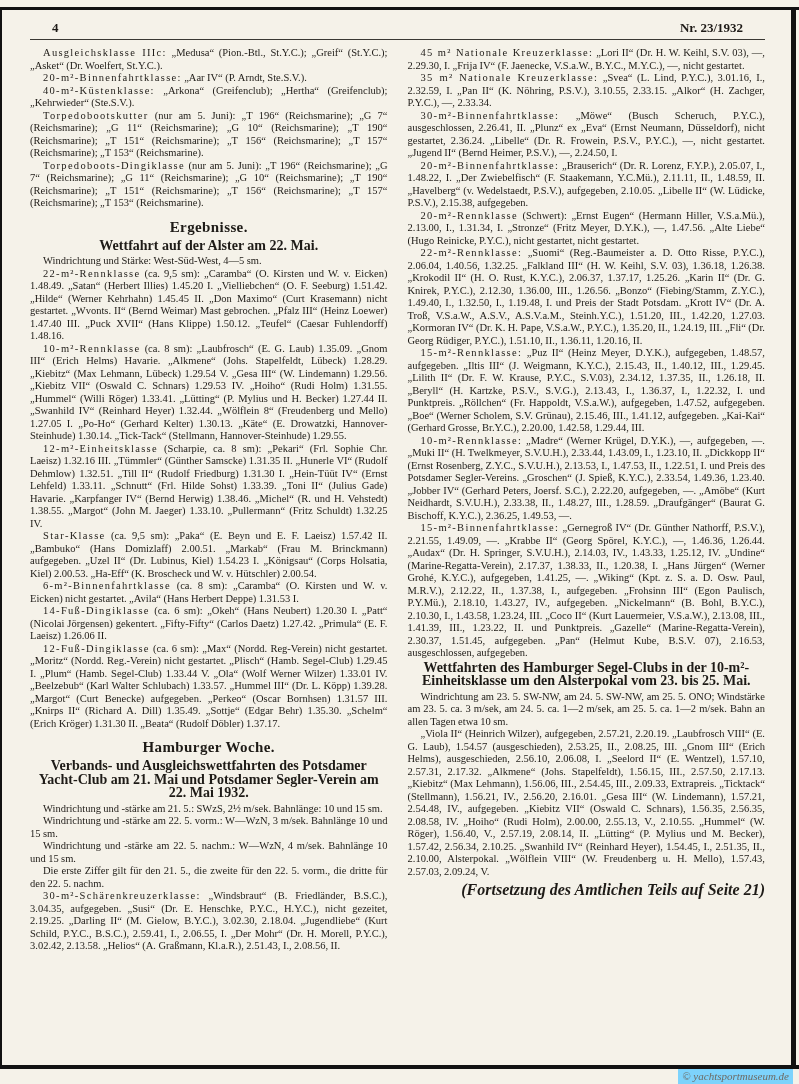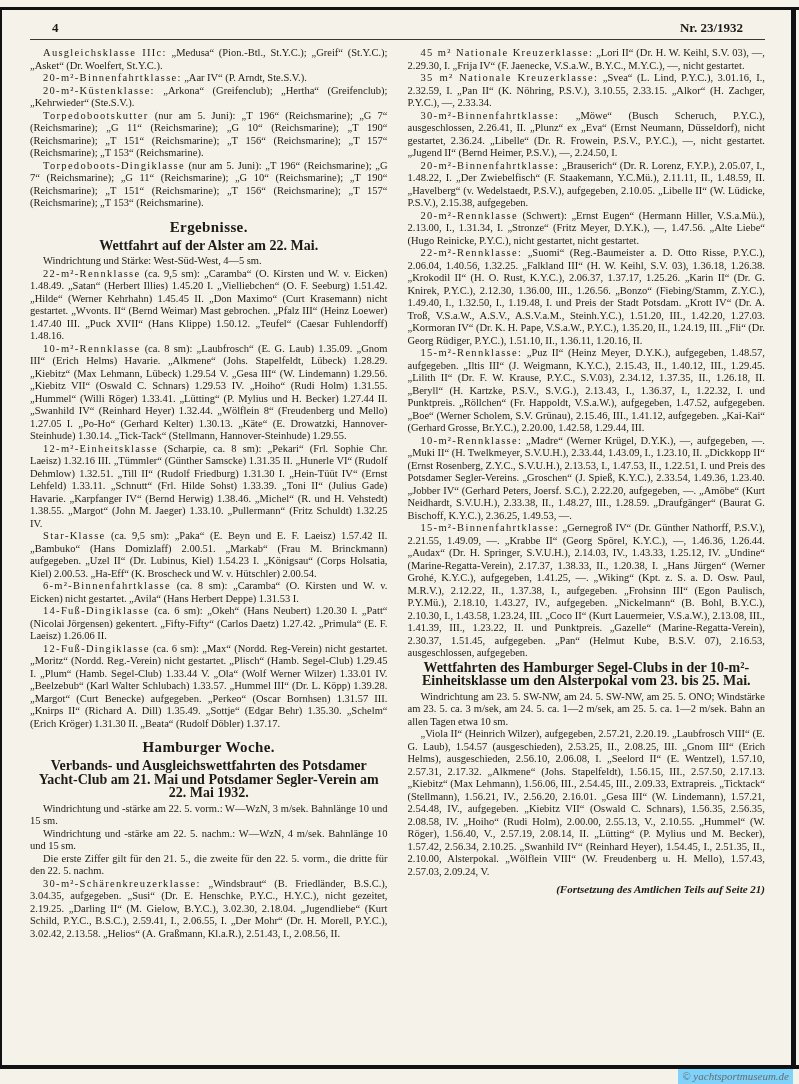--- a/index.html
+++ b/index.html
@@ -14,21 +14,21 @@
   header.pagehead{display:flex;justify-content:space-between;align-items:baseline;
         font-size:13px;font-weight:bold;padding:2px 22px 3px 22px;}
   .header-rule{border:none;border-top:1.5px solid #3a3833;margin:0 0 7px 0;}
   .columns{display:flex;gap:20px;}
   .col{flex:1 1 0;min-width:0;}
   .para{font-size:10.5px;line-height:12.5px;text-align:justify;text-indent:13px;margin:0;
         word-spacing:-0.2px;hyphens:auto;}
   .lead{letter-spacing:1.3px;}
   .h1x{text-align:center;font-weight:bold;font-size:15px;margin:9px 0 3px 0;letter-spacing:.4px;}
   .h2x{text-align:center;font-weight:bold;font-size:14px;line-height:13.5px;margin:1px 8px 3px 8px;}
-  .footnote{font-size:11px;line-height:13px;font-weight:bold;font-style:italic;text-align:right;margin:5px 0 0 0;}
+  .footnote{font-size:16px;line-height:13px;font-weight:bold;font-style:italic;text-align:right;margin:5px 0 0 0;}
   .watermark{position:absolute;right:6px;bottom:0;font-size:11px;font-style:italic;color:#6d6a63;
         background:#7dd3fc;padding:0 4px;line-height:15px;}
 </style>
 </head>
 <body>
 
 <div class="scan">
   <div class="edge-top"></div>
   <div class="edge-bottom"></div>
   <div class="edge-left"></div>
@@ -37,35 +37,36 @@
   <div class="inner">
     <header class="pagehead">
       <span>4</span>
       <span>Nr. 23/1932</span>
     </header>
     <hr class="header-rule">
     <main class="columns">
       <section class="col" id="col-left">
           <p class="para"><span class="lead">Ausgleichsklasse IIIc:</span> „Medusa“ (Pion.-Btl., St.Y.C.); „Greif“ (St.Y.C.); „Asket“ (Dr. Woelfert, St.Y.C.).</p>
           <p class="para"><span class="lead">20-m²-Binnenfahrtklasse:</span> „Aar IV“ (P. Arndt, Ste.S.V.).</p>
-          <p class="para"><span class="lead">20-m²-Küstenklasse:</span> „Arkona“ (Greifenclub); „Hertha“ (Greifenclub); „Kehrwieder“ (Ste.S.V.).</p>
+          <p class="para"><span class="lead">40-m²-Küstenklasse:</span> „Arkona“ (Greifenclub); „Hertha“ (Greifenclub); „Kehrwieder“ (Ste.S.V.).</p>
           <p class="para"><span class="lead">Torpedobootskutter</span> (nur am 5. Juni): „T 196“ (Reichsmarine); „G 7“ (Reichsmarine); „G 11“ (Reichsmarine); „G 10“ (Reichsmarine); „T 190“ (Reichsmarine); „T 151“ (Reichsmarine); „T 156“ (Reichsmarine); „T 157“ (Reichsmarine); „T 153“ (Reichsmarine).</p>
           <p class="para"><span class="lead">Torpedoboots-Dingiklasse</span> (nur am 5. Juni): „T 196“ (Reichsmarine); „G 7“ (Reichsmarine); „G 11“ (Reichsmarine); „G 10“ (Reichsmarine); „T 190“ (Reichsmarine); „T 151“ (Reichsmarine); „T 156“ (Reichsmarine); „T 157“ (Reichsmarine); „T 153“ (Reichsmarine).</p>
           <div class="h1x">Ergebnisse.</div>
           <div class="h2x">Wettfahrt auf der Alster am 22. Mai.</div>
           <p class="para">Windrichtung und Stärke: West-Süd-West, 4—5 sm.</p>
           <p class="para"><span class="lead">22-m²-Rennklasse</span> (ca. 9,5 sm): „Caramba“ (O. Kirsten und W. v. Eicken) 1.48.49. „Satan“ (Herbert Illies) 1.45.20 I. „Vielliebchen“ (O. F. Seeburg) 1.51.42. „Hilde“ (Werner Kehrhahn) 1.45.45 II. „Don Maximo“ (Curt Krasemann) nicht gestartet. „Wvonts. II“ (Bernd Weimar) Mast gebrochen. „Pfalz III“ (Heinz Loewer) 1.47.40 III. „Puck XVII“ (Hans Klippe) 1.50.12. „Teufel“ (Caesar Fuhlendorff) 1.48.16.</p>
           <p class="para"><span class="lead">10-m²-Rennklasse</span> (ca. 8 sm): „Laubfrosch“ (E. G. Laub) 1.35.09. „Gnom III“ (Erich Helms) Havarie. „Alkmene“ (Johs. Stapelfeldt, Lübeck) 1.28.29. „Kiebitz“ (Max Lehmann, Lübeck) 1.29.54 V. „Gesa III“ (W. Lindemann) 1.29.56. „Kiebitz VII“ (Oswald C. Schnars) 1.29.53 IV. „Hoiho“ (Rudi Holm) 1.31.55. „Hummel“ (Willi Röger) 1.33.41. „Lütting“ (P. Mylius und H. Becker) 1.27.44 II. „Swanhild IV“ (Reinhard Heyer) 1.32.44. „Wölflein 8“ (Freudenberg und Mello) 1.27.05 I. „Po-Ho“ (Gerhard Kelter) 1.30.13. „Käte“ (E. Drowatzki, Hannover-Steinhude) 1.30.14. „Tick-Tack“ (Stellmann, Hannover-Steinhude) 1.29.55.</p>
           <p class="para"><span class="lead">12-m²-Einheitsklasse</span> (Scharpie, ca. 8 sm): „Pekari“ (Frl. Sophie Chr. Laeisz) 1.32.16 III. „Tümmler“ (Günther Samscke) 1.31.35 II. „Hunerle VI“ (Rudolf Dehmlow) 1.32.51. „Till II“ (Rudolf Friedburg) 1.31.30 I. „Hein-Tüüt IV“ (Ernst Lehfeld) 1.33.11. „Schnutt“ (Frl. Hilde Sohst) 1.33.39. „Toni II“ (Julius Gade) Havarie. „Karpfanger IV“ (Bernd Herwig) 1.38.46. „Michel“ (R. und H. Vehstedt) 1.38.55. „Margot“ (John M. Jaeger) 1.33.10. „Pullermann“ (Fritz Schuldt) 1.32.25 IV.</p>
           <p class="para"><span class="lead">Star-Klasse</span> (ca. 9,5 sm): „Paka“ (E. Beyn und E. F. Laeisz) 1.57.42 II. „Bambuko“ (Hans Domizlaff) 2.00.51. „Markab“ (Frau M. Brinckmann) aufgegeben. „Uzel II“ (Dr. Lubinus, Kiel) 1.54.23 I. „Königsau“ (Corps Holsatia, Kiel) 2.00.53. „Ha-Eff“ (K. Broscheck und W. v. Hütschler) 2.00.54.</p>
           <p class="para"><span class="lead">6-m²-Binnenfahrtklasse</span> (ca. 8 sm): „Caramba“ (O. Kirsten und W. v. Eicken) nicht gestartet. „Avila“ (Hans Herbert Deppe) 1.31.53 I.</p>
           <p class="para"><span class="lead">14-Fuß-Dingiklasse</span> (ca. 6 sm): „Okeh“ (Hans Neubert) 1.20.30 I. „Patt“ (Nicolai Jörgensen) gekentert. „Fifty-Fifty“ (Carlos Daetz) 1.27.42. „Primula“ (E. F. Laeisz) 1.26.06 II.</p>
           <p class="para"><span class="lead">12-Fuß-Dingiklasse</span> (ca. 6 sm): „Max“ (Nordd. Reg-Verein) nicht gestartet. „Moritz“ (Nordd. Reg.-Verein) nicht gestartet. „Plisch“ (Hamb. Segel-Club) 1.29.45 I. „Plum“ (Hamb. Segel-Club) 1.33.44 V. „Ola“ (Wolf Werner Wilzer) 1.33.01 IV. „Beelzebub“ (Karl Walter Schlubach) 1.33.57. „Hummel III“ (Dr. L. Köpp) 1.39.28. „Margot“ (Curt Benecke) aufgegeben. „Perkeo“ (Oscar Bornhsen) 1.31.57 III. „Knirps II“ (Richard A. Dill) 1.35.49. „Sottje“ (Edgar Behr) 1.35.30. „Schelm“ (Erich Kröger) 1.31.30 II. „Beata“ (Rudolf Döbler) 1.37.17.</p>
           <div class="h1x">Hamburger Woche.</div>
           <div class="h2x">Verbands- und Ausgleichswettfahrten des Potsdamer Yacht-Club am 21. Mai und Potsdamer Segler-Verein am 22. Mai 1932.</div>
+          <p class="para">Windrichtung und -stärke am 21. 5.: SWzS, 2½ m/sek. Bahnlänge: 10 und 15 sm.</p>
           <p class="para">Windrichtung und -stärke am 22. 5. vorm.: W—WzN, 3 m/sek. Bahnlänge 10 und 15 sm.</p>
           <p class="para">Windrichtung und -stärke am 22. 5. nachm.: W—WzN, 4 m/sek. Bahnlänge 10 und 15 sm.</p>
           <p class="para">Die erste Ziffer gilt für den 21. 5., die zweite für den 22. 5. vorm., die dritte für den 22. 5. nachm.</p>
           <p class="para"><span class="lead">30-m²-Schärenkreuzerklasse:</span> „Windsbraut“ (B. Friedländer, B.S.C.), 3.04.35, aufgegeben. „Susi“ (Dr. E. Henschke, P.Y.C., H.Y.C.), nicht gezeitet, 2.19.25. „Darling II“ (M. Gielow, B.Y.C.), 3.02.30, 2.18.04. „Jugendliebe“ (Kurt Schild, P.Y.C., B.S.C.), 2.59.41, I., 2.06.55, I. „Der Mohr“ (Dr. H. Morell, P.Y.C.), 3.02.42, 2.13.58. „Helios“ (A. Graßmann, Kl.a.R.), 2.51.43, I., 2.08.56, II.</p>
         </section>
       <section class="col" id="col-right">
           <p class="para"><span class="lead">45 m² Nationale Kreuzerklasse:</span> „Lori II“ (Dr. H. W. Keihl, S.V. 03), —, 2.29.30, I. „Frija IV“ (F. Jaenecke, V.S.a.W., B.Y.C., M.Y.C.), —, nicht gestartet.</p>
           <p class="para"><span class="lead">35 m² Nationale Kreuzerklasse:</span> „Svea“ (L. Lind, P.Y.C.), 3.01.16, I., 2.32.59, I. „Pan II“ (K. Nöhring, P.S.V.), 3.10.55, 2.33.15. „Alkor“ (H. Zachger, P.Y.C.), —, 2.33.34.</p>
           <p class="para"><span class="lead">30-m²-Binnenfahrtklasse:</span> „Möwe“ (Busch Scheruch, P.Y.C.), ausgeschlossen, 2.26.41, II. „Plunz“ ex „Eva“ (Ernst Neumann, Düsseldorf), nicht gestartet, 2.36.24. „Libelle“ (Dr. R. Frowein, P.S.V., P.Y.C.), —, nicht gestartet. „Jugend II“ (Bernd Heimer, P.S.V.), —, 2.24.50, I.</p>
           <p class="para"><span class="lead">20-m²-Binnenfahrtklasse:</span> „Brauserich“ (Dr. R. Lorenz, F.Y.P.), 2.05.07, I., 1.48.22, I. „Der Zwiebelfisch“ (F. Staakemann, Y.C.Mü.), 2.11.11, II., 1.48.59, II. „Havelberg“ (v. Wedelstaedt, P.S.V.), aufgegeben, 2.10.05. „Libelle II“ (W. Lüdicke, P.S.V.), 2.15.38, aufgegeben.</p>

